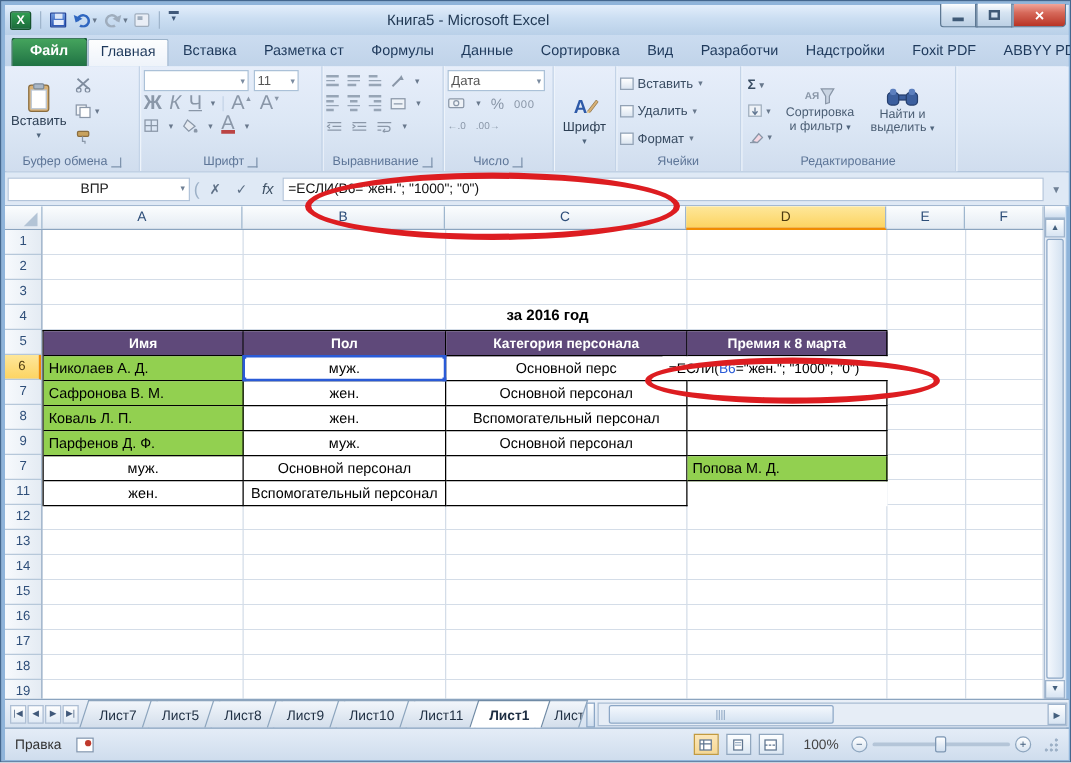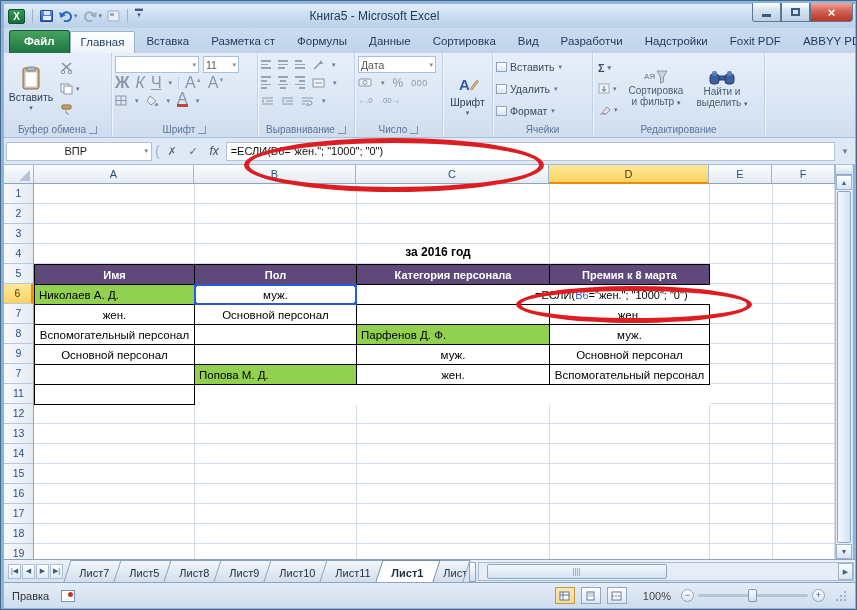--- a/index.html
+++ b/index.html
@@ -587,25 +587,27 @@
 
     <div class="sheet-title2">за 2016 год</div>
 
     <div id="salary-table">
         <div class="tcell thead">Имя</div>
         <div class="tcell thead">Пол</div>
         <div class="tcell thead">Категория персонала</div>
         <div class="tcell thead">Премия к 8 марта</div>
         <div class="tcell tname">Николаев А. Д.</div>
         <div class="tcell">муж.</div>
+        <div class="tcell">Основной перс</div>
         <div class="tcell"></div>
         <div class="tcell tname">Сафронова В. М.</div>
         <div class="tcell">жен.</div>
         <div class="tcell">Основной персонал</div>
         <div class="tcell"></div>
+        <div class="tcell tname">Коваль Л. П.</div>
         <div class="tcell">жен.</div>
         <div class="tcell">Вспомогательный персонал</div>
         <div class="tcell"></div>
         <div class="tcell tname">Парфенов Д. Ф.</div>
         <div class="tcell">муж.</div>
         <div class="tcell">Основной персонал</div>
         <div class="tcell"></div>
         <div class="tcell">муж.</div>
         <div class="tcell">Основной персонал</div>
         <div class="tcell"></div>

